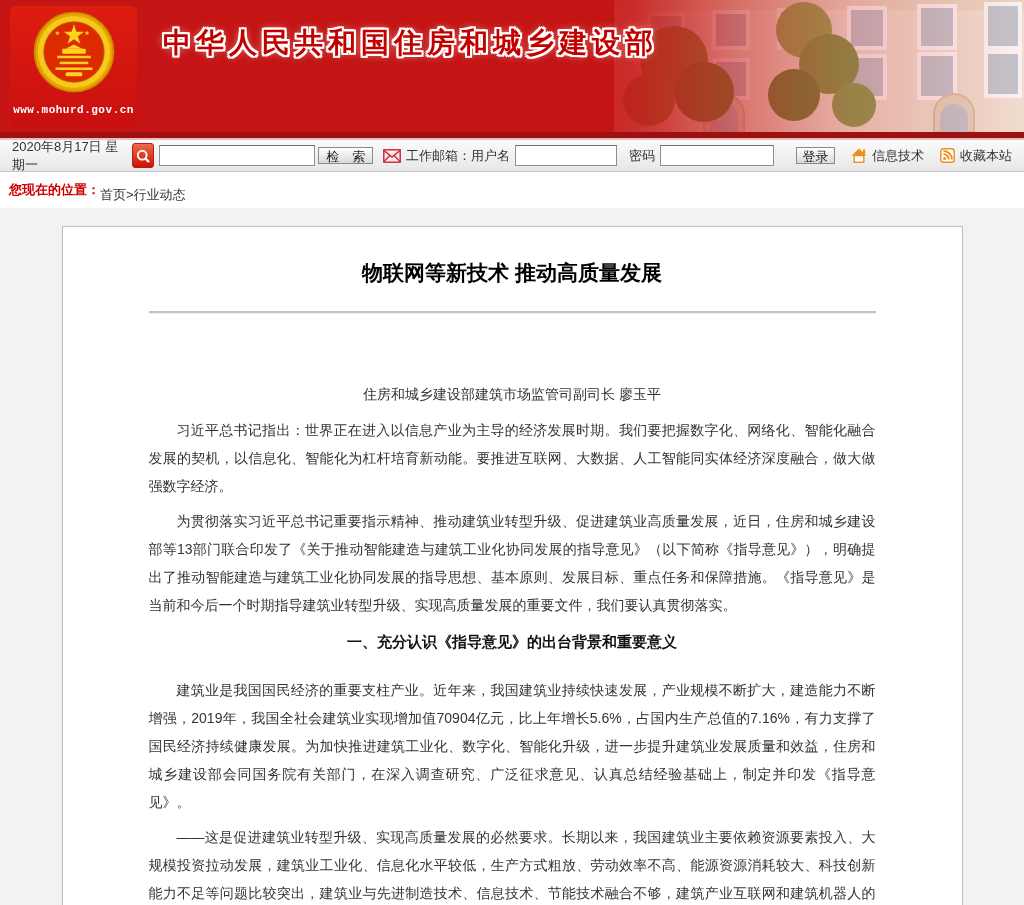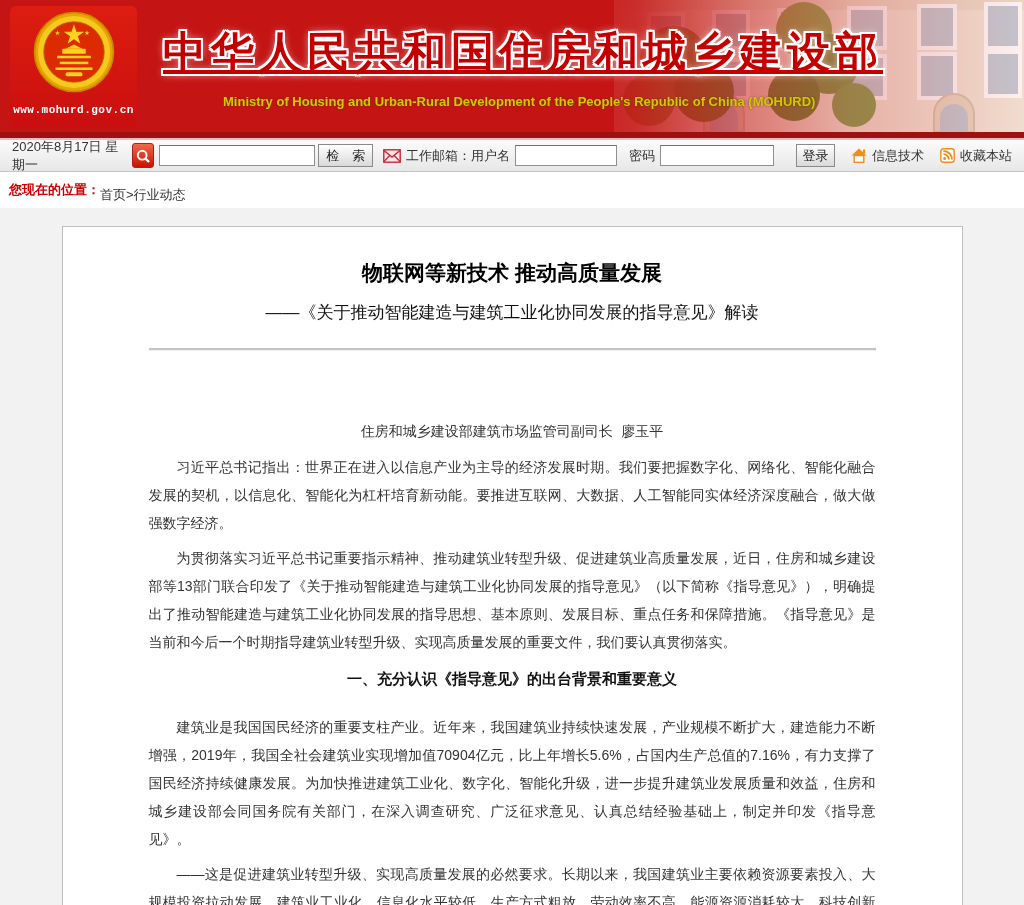--- a/index.html
+++ b/index.html
@@ -15,38 +15,38 @@
       rgba(196,20,20,.55) 72%,rgba(200,30,30,.28) 83%,rgba(210,70,70,.08) 100%); }
   .banner-bottom-bar { position:absolute; left:0; bottom:0; width:1024px; height:6px; background:#9e1111; }
 
   .logo-box { position:absolute; left:10px; top:6px; width:127px; height:122px;
     background:linear-gradient(180deg,#dd1d10,#c90f0f); border-radius:6px; z-index:5; text-align:center; }
   .logo-box svg { margin-top:4px; }
   .logo-url { color:#ffffff; font-family:"Liberation Mono", monospace; font-weight:bold;
     font-size:11px; letter-spacing:.5px; margin-top:6px; }
 
   .banner-titles { position:absolute; left:163px; top:24px; z-index:4; }
-  .title-cn { color:#c30000; font-weight:bold; font-size:43px; letter-spacing:5px; white-space:nowrap;
+  .title-cn { color:#c30000; font-weight:bold; font-size:28px; letter-spacing:5px; white-space:nowrap;
     text-shadow:-2px -2px 0 #fff,2px -2px 0 #fff,-2px 2px 0 #fff,2px 2px 0 #fff,
-      0 -2px 0 #fff,0 2px 0 #fff,-2px 0 0 #fff,2px 0 0 #fff,0 0 8px rgba(255,255,255,.8);text-decoration:underline; }
+      0 -2px 0 #fff,0 2px 0 #fff,-2px 0 0 #fff,2px 0 0 #fff,0 0 8px rgba(255,255,255,.8); }
   .title-en { color:#d2c800; font-weight:bold; font-size:13px; margin:12px 0 0 60px; white-space:nowrap;
     text-shadow:0 0 2px rgba(90,60,0,.8); }
 
   
   .toolbar { width:1024px; height:34px; background:linear-gradient(180deg,#fbfbfb,#e7e7e7);
     border-top:2px solid #ecbcbc; border-bottom:1px solid #c6c6c6;
     display:flex; align-items:center; padding:8px 12px; font-size:13px; color:#333; }
   .tb-date { width:130px; }
   .search-icon-btn { width:25px; height:25px; border:1px solid #a82222; border-radius:3px;
     background:linear-gradient(180deg,#f06a4a,#cc1100); display:flex; align-items:center;
     justify-content:center; cursor:pointer; margin-left:6px; }
   .tb-input { height:21px; border:1px solid #8f8f8f; border-top-color:#6f6f6f; background:#fff;
     margin-left:5px; padding:0 4px; font-size:12px; }
   .search-input { width:156px; }
-  .tb-btn { height:23px; border:1px solid #8a8a8a; background:linear-gradient(180deg,#ffffff,#d9d9d9);
+  .tb-btn { height:17px; border:1px solid #8a8a8a; background:linear-gradient(180deg,#ffffff,#d9d9d9);
     font-size:13px; color:#222; cursor:pointer; margin-left:3px; }
   .btn-search { width:62px; }
   .btn-login { width:44px; margin-left:22px; }
   .tb-ico { display:inline-flex; margin-left:10px; }
   .tb-label { margin-left:5px; white-space:nowrap; }
   .user-input { width:102px; }
   .pwd-input { width:114px; }
   .tb-right { margin-left:auto; display:flex; align-items:center; }
   .tb-link { color:#333; text-decoration:none; margin-left:5px; white-space:nowrap; cursor:pointer; }
   .tb-right .tb-ico { margin-left:16px; }
@@ -59,21 +59,21 @@
 
   
   .main { width:1024px; height:697px; background:#f2f2f2; padding-top:18px; }
   .article-box { width:901px; margin:0 auto; background:#ffffff; border:1px solid #bdbdbd;
     min-height:700px; padding:24px 86px 60px; }
   .art-title { font-size:21px; font-weight:bold; color:#000; text-align:center; margin-top:8px;
     font-family:"Liberation Sans", sans-serif; }
   .art-subtitle { font-size:17px; font-weight:normal; color:#111; text-align:center; margin-top:14px; }
   .divider { margin-top:24px; height:3px; border:none;
     border-top:2px solid #c3c3c3; border-bottom:1px solid #f0f0f0; }
-  .art-author { margin:72px 0 12px; text-align:center; font-size:14px; color:#333;font-family:Liberation Mono, monospace; }
+  .art-author { margin:72px 0 12px; text-align:center; font-size:14px; color:#333; }
   .para { font-size:14px; line-height:28px; color:#333; text-indent:2em; text-align:justify; margin:7px 0; }
   .section-heading { font-size:15px; font-weight:bold; color:#111; text-align:center; margin:14px 0 24px; }
 </style>
 </head>
 <body>
 
 <div class="page">
 
   <header class="banner">
     <div class="banner-photo">
@@ -135,21 +135,20 @@
           <path d="M40 46 l10 -5 10 5 z"></path>
           <rect x="40" y="74" width="20" height="5" rx="2"></rect>
         </g>
         <circle cx="50" cy="50" r="47" fill="none" stroke="#c98800" stroke-width="2"></circle>
       </svg>
       <div class="logo-url">www.mohurd.gov.cn</div>
     </div>
 
     <div class="banner-titles">
       <div class="title-cn">中华人民共和国住房和城乡建设部</div>
-      <div class="title-en">Ministry of Housing and Urban-Rural Development of the People's Republic of China (MOHURD)</div>
     </div>
 
     <div class="banner-bottom-bar"></div>
   </header>
 
   <div class="toolbar">
     <span class="tb-date">2020年8月17日 星期一</span>
 
     <button class="search-icon-btn">
       <svg width="16" height="16" viewBox="0 0 20 20">
@@ -195,21 +194,20 @@
   </div>
 
   <div class="breadcrumb">
     <span class="bc-label">您现在的位置：</span>
     <span class="bc-path">首页&gt;行业动态</span>
   </div>
 
   <main class="main">
     <article class="article-box">
       <h1 class="art-title">物联网等新技术 推动高质量发展</h1>
-      <h2 class="art-subtitle">——《关于推动智能建造与建筑工业化协同发展的指导意见》解读</h2>
       <hr class="divider">
       <p class="art-author">住房和城乡建设部建筑市场监管司副司长 廖玉平</p>
       <p class="para">习近平总书记指出：世界正在进入以信息产业为主导的经济发展时期。我们要把握数字化、网络化、智能化融合发展的契机，以信息化、智能化为杠杆培育新动能。要推进互联网、大数据、人工智能同实体经济深度融合，做大做强数字经济。</p>
       <p class="para">为贯彻落实习近平总书记重要指示精神、推动建筑业转型升级、促进建筑业高质量发展，近日，住房和城乡建设部等13部门联合印发了《关于推动智能建造与建筑工业化协同发展的指导意见》（以下简称《指导意见》），明确提出了推动智能建造与建筑工业化协同发展的指导思想、基本原则、发展目标、重点任务和保障措施。《指导意见》是当前和今后一个时期指导建筑业转型升级、实现高质量发展的重要文件，我们要认真贯彻落实。</p>
       <h3 class="section-heading">一、充分认识《指导意见》的出台背景和重要意义</h3>
       <p class="para">建筑业是我国国民经济的重要支柱产业。近年来，我国建筑业持续快速发展，产业规模不断扩大，建造能力不断增强，2019年，我国全社会建筑业实现增加值70904亿元，比上年增长5.6%，占国内生产总值的7.16%，有力支撑了国民经济持续健康发展。为加快推进建筑工业化、数字化、智能化升级，进一步提升建筑业发展质量和效益，住房和城乡建设部会同国务院有关部门，在深入调查研究、广泛征求意见、认真总结经验基础上，制定并印发《指导意见》。</p>
       <p class="para">——这是促进建筑业转型升级、实现高质量发展的必然要求。长期以来，我国建筑业主要依赖资源要素投入、大规模投资拉动发展，建筑业工业化、信息化水平较低，生产方式粗放、劳动效率不高、能源资源消耗较大、科技创新能力不足等问题比较突出，建筑业与先进制造技术、信息技术、节能技术融合不够，建筑产业互联网和建筑机器人的发展应用不足。特别是在今年新冠肺炎疫情突发的特殊背景下，建筑业传统建造方式受到较大冲击，粗放型发展模式已难以为继，迫切需要通过加快推动智能建造与建筑工业化协同发展，集成5G、人工智能、物联网等新技术，形成涵盖科研、设计、生产加工、施工装配、运营维护等全产业链融合一体的智能建造产业体系，走出一条内涵集约式高质量发展新路。</p>
     </article>
   </main>
 

